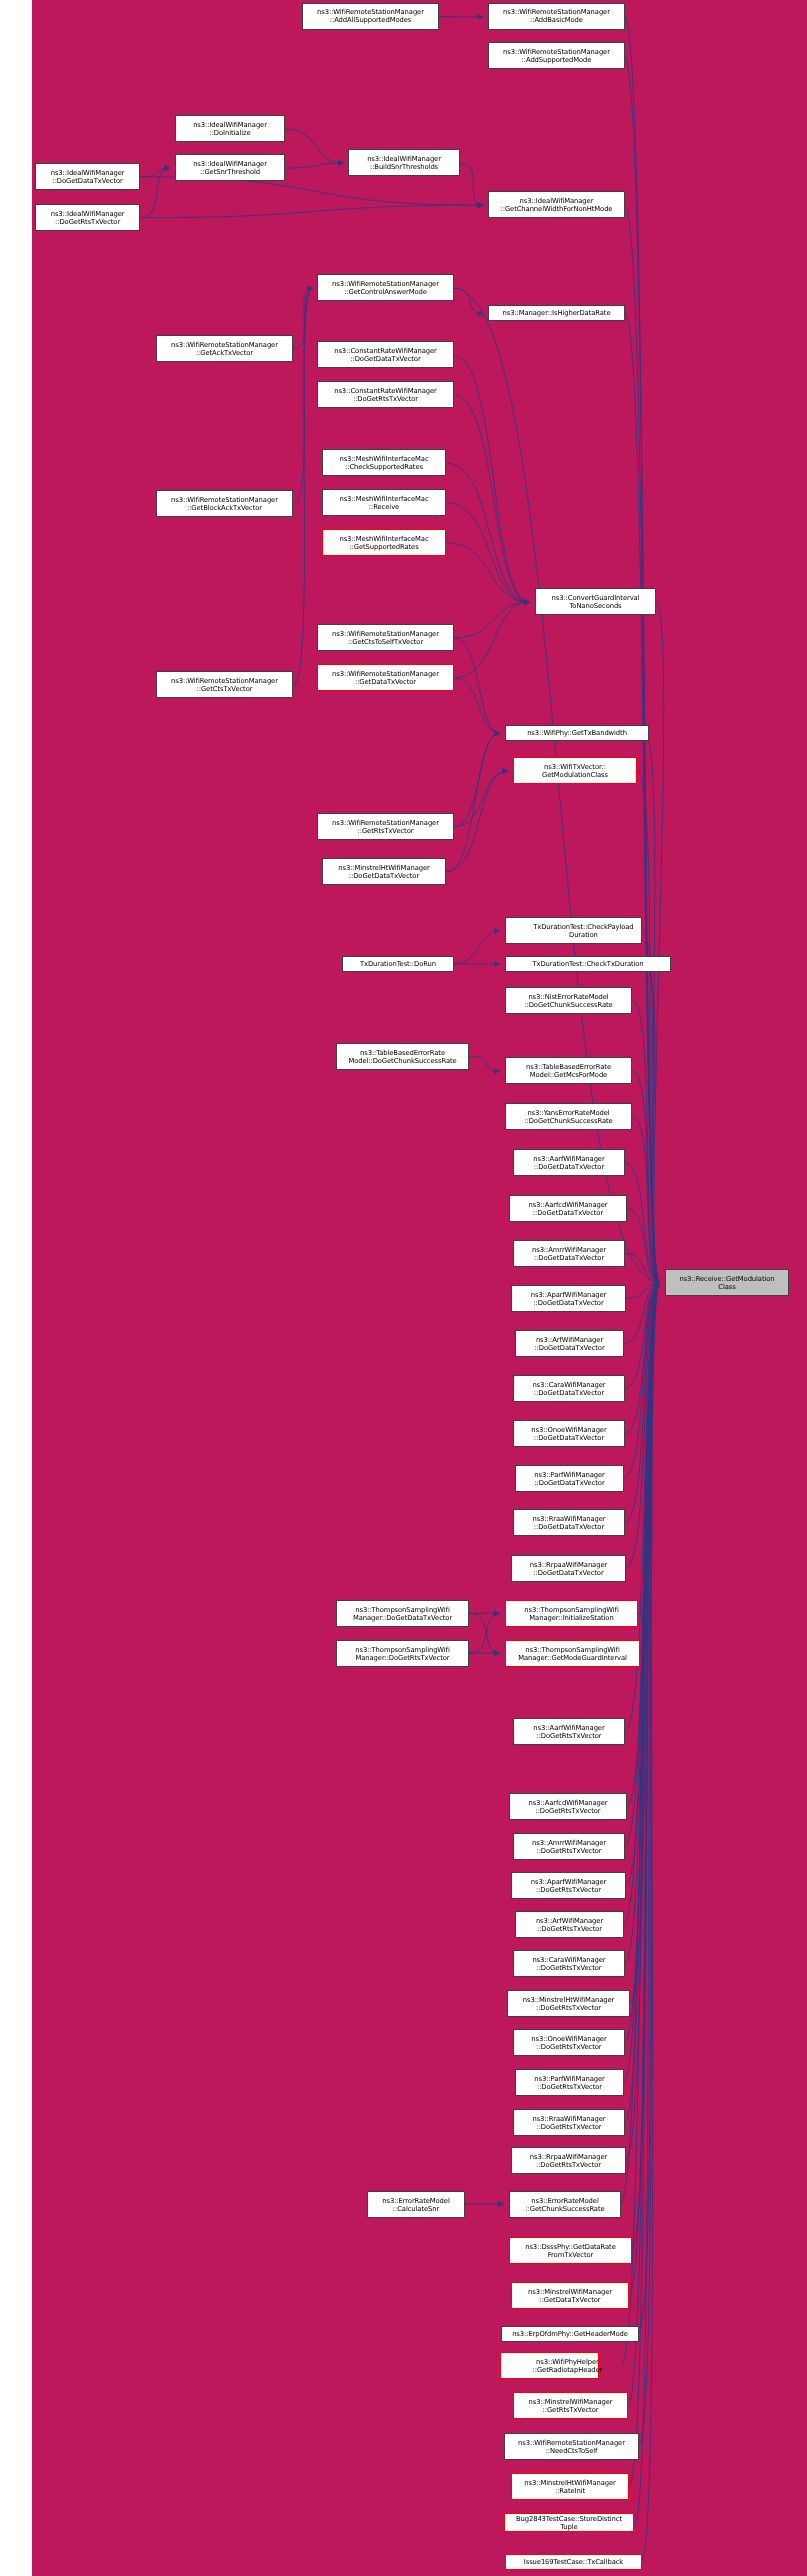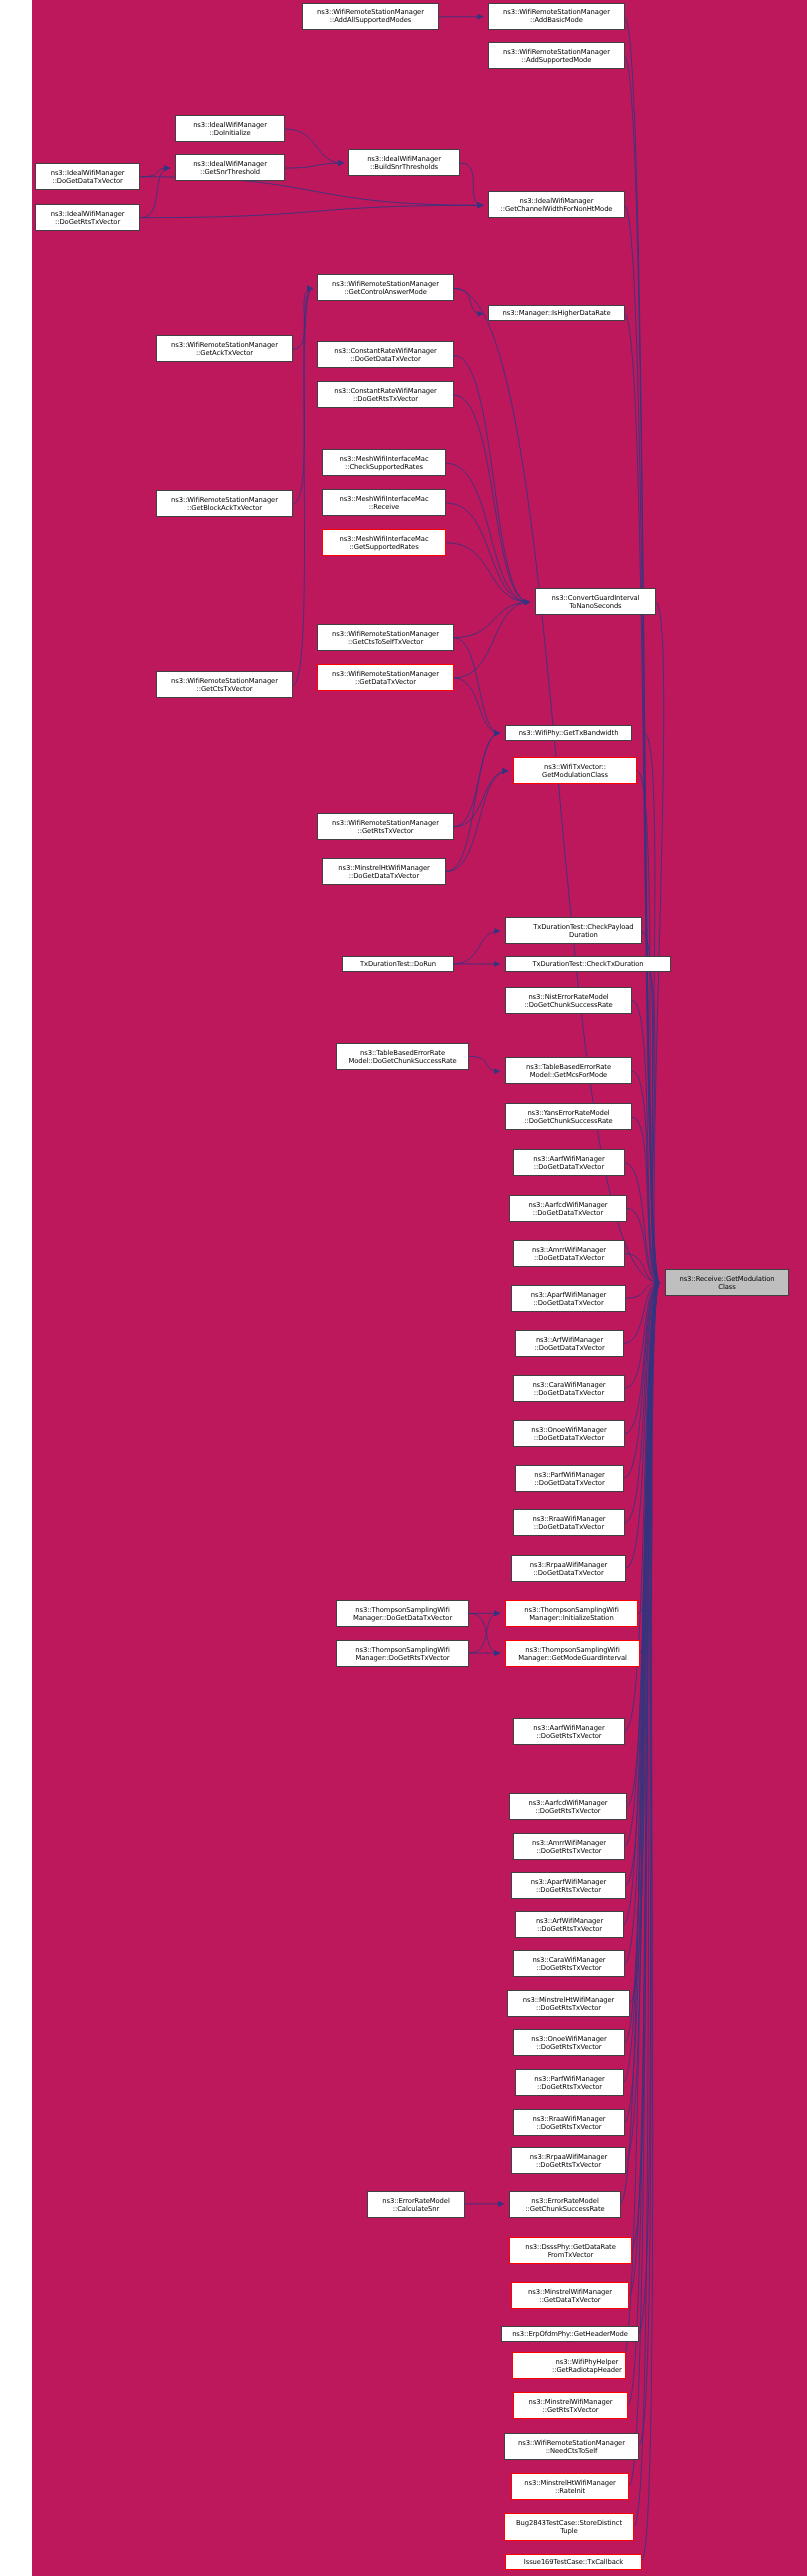--- a/index.html
+++ b/index.html
@@ -155,21 +155,21 @@
       <div class="node" style="left: 124px; top: 490px; width: 137px; height: 27px;">ns3::WifiRemoteStationManager
 ::GetBlockAckTxVector</div>
       <div class="node" style="left: 503px; top: 588px; width: 121px; height: 27px;">ns3::ConvertGuardInterval
 ToNanoSeconds</div>
       <div class="node" style="left: 285px; top: 624px; width: 137px; height: 27px;">ns3::WifiRemoteStationManager
 ::GetCtsToSelfTxVector</div>
       <div class="node red" style="left: 285px; top: 664px; width: 137px; height: 27px;">ns3::WifiRemoteStationManager
 ::GetDataTxVector</div>
       <div class="node" style="left: 124px; top: 671px; width: 137px; height: 27px;">ns3::WifiRemoteStationManager
 ::GetCtsTxVector</div>
-      <div class="node" style="left: 473px; top: 725px; width: 127px; height: 16px;">ns3::WifiPhy::GetTxBandwidth</div>
+      <div class="node" style="left: 473px; top: 725px; width: 144px; height: 16px;">ns3::WifiPhy::GetTxBandwidth</div>
       <div class="node red" style="left: 481px; top: 757px; width: 124px; height: 27px;">ns3::WifiTxVector::
 GetModulationClass</div>
       <div class="node" style="left: 285px; top: 813px; width: 137px; height: 27px;">ns3::WifiRemoteStationManager
 ::GetRtsTxVector</div>
       <div class="node" style="left: 290px; top: 858px; width: 124px; height: 27px;">ns3::MinstrelHtWifiManager
 ::DoGetDataTxVector</div>
       <div class="node" style="left: 473px; top: 917px; width: 137px; height: 27px; padding-left: 21px;">TxDurationTest::CheckPayload
 Duration</div>
       <div class="node" style="left: 310px; top: 956px; width: 112px; height: 16px; text-align: right;">TxDurationTest::DoRun</div>
       <div class="node" style="left: 473px; top: 956px; width: 166px; height: 16px;">TxDurationTest::CheckTxDuration</div>
@@ -233,28 +233,28 @@
 ::DoGetRtsTxVector</div>
       <div class="node" style="left: 335px; top: 2191px; width: 98px; height: 27px;">ns3::ErrorRateModel
 ::CalculateSnr</div>
       <div class="node" style="left: 477px; top: 2191px; width: 112px; height: 27px;">ns3::ErrorRateModel
 ::GetChunkSuccessRate</div>
       <div class="node red" style="left: 477px; top: 2237px; width: 123px; height: 27px;">ns3::DsssPhy::GetDataRate
 FromTxVector</div>
       <div class="node red" style="left: 479px; top: 2282px; width: 118px; height: 27px;">ns3::MinstrelWifiManager
 ::GetDataTxVector</div>
       <div class="node" style="left: 469px; top: 2326px; width: 138px; height: 16px;">ns3::ErpOfdmPhy::GetHeaderMode</div>
-      <div class="node red" style="left: 480px; top: 2352px; width: 114px; height: 27px; padding-left: 37px;">ns3::WifiPhyHelper
+      <div class="node red" style="left: 468px; top: 2352px; width: 99px; height: 27px; padding-left: 37px;">ns3::WifiPhyHelper
 ::GetRadiotapHeader</div>
       <div class="node red" style="left: 481px; top: 2392px; width: 115px; height: 27px;">ns3::MinstrelWifiManager
 ::GetRtsTxVector</div>
       <div class="node" style="left: 472px; top: 2433px; width: 135px; height: 27px;">ns3::WifiRemoteStationManager
 ::NeedCtsToSelf</div>
       <div class="node red" style="left: 479px; top: 2473px; width: 118px; height: 27px;">ns3::MinstrelHtWifiManager
 ::RateInit</div>
-      <div class="node red" style="left: 472px; top: 2513px; width: 130px; height: 28px;">Bug2843TestCase::StoreDistinct
+      <div class="node red" style="left: 472px; top: 2513px; width: 130px; height: 19px;">Bug2843TestCase::StoreDistinct
 Tuple</div>
       <div class="node red" style="left: 473px; top: 2554px; width: 137px; height: 16px;">Issue169TestCase::TxCallback</div>
       <div class="node target" style="left: 633px; top: 1269px; width: 124px; height: 27px;">ns3::Receive::GetModulation
 Class</div>
     </div>
 </div>
 
 
 </body></html>

